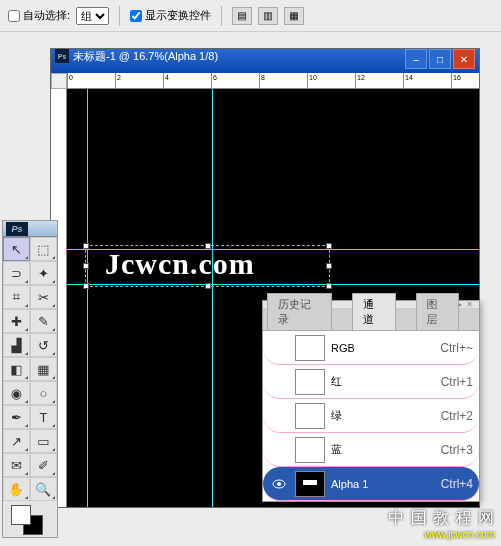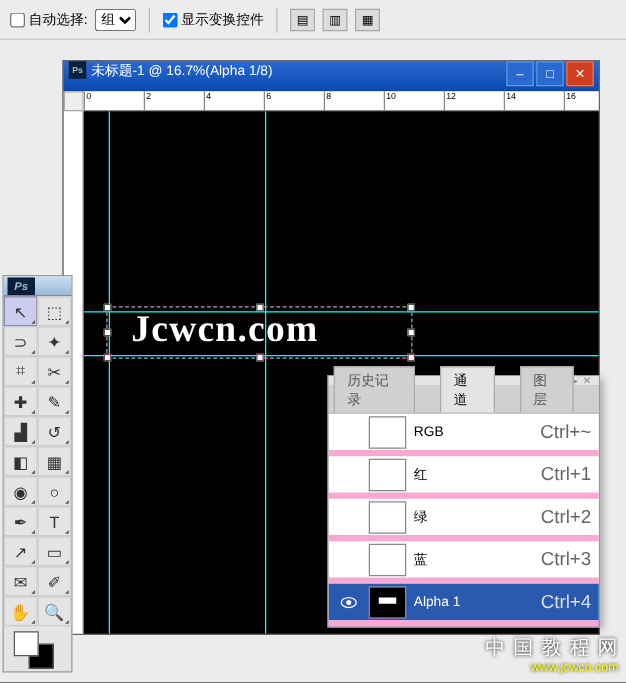--- a/index.html
+++ b/index.html
@@ -41,29 +41,29 @@
 .swatch-fg { width: 20px; height: 20px; background: #fff; border: 1px solid #555; position: absolute; left: 8px; top: 4px; }
 .swatch-bg { width: 20px; height: 20px; background: #000; border: 1px solid #555; position: absolute; left: 20px; top: 14px; }
 
 .channels-panel { position: absolute; left: 262px; top: 300px; width: 218px; background: #e4e4e4; border: 1px solid #999; box-shadow: 2px 2px 6px rgba(0,0,0,0.3); }
 .panel-drag { height: 8px; background: #e4e4e4; border-bottom: 1px solid #ccc; text-align: right; padding-right: 6px; font-size: 8px; color: #888; display: flex; justify-content: flex-end; align-items: center; gap: 4px; }
 .panel-drag span { cursor: pointer; }
 .panel-tabs { display: flex; background: #d0d0d0; border-bottom: 1px solid #aaa; height: 22px; align-items: flex-end; padding-left: 4px; font-size: 11px; }
 .panel-tab { padding: 3px 10px; background: #d0d0d0; border: 1px solid #aaa; border-bottom: none; cursor: pointer; margin-right: 20px; color: #555; }
 .panel-tab.active { background: #e4e4e4; color: #000; }
 .channel-list { background: #fff; }
-.channel-row { display: flex; align-items: center; height: 34px; border-bottom: 5px solid #f9a8d4; font-size: 11px; padding: 0 6px; cursor: pointer; }
+.channel-row { display: flex; align-items: center; height: 34px; border-bottom: 1px solid #f9a8d4; font-size: 11px; padding: 0 6px; cursor: pointer; border-radius: 17px; }
 .channel-row.selected { background: #2a5ab0; color: #fff; }
 .eye-col { width: 20px; display: flex; align-items: center; justify-content: center; }
 .eye-icon { width: 14px; height: 10px; }
 .thumb { width: 30px; height: 26px; border: 1px solid #888; background: #fff; margin: 0 6px; }
 .thumb.alpha { background: linear-gradient(90deg, #000 50%, #000 50%); position: relative; }
 .thumb.alpha::after { content: ""; position: absolute; left: 25%; top: 35%; width: 50%; height: 20%; background: #fff; }
 .ch-name { flex: 1; }
-.ch-shortcut { font-size: 15px; color: #666; }
+.ch-shortcut { font-size: 12px; color: #666; }
 .channel-row.selected .ch-shortcut { color: #dde; }
 
 .watermark { position: absolute; right: 6px; bottom: 6px; text-align: right; color: #fff; font-size: 12px; pointer-events: none; text-shadow: 0 0 3px #000; }
 .watermark .wm1 { font-size: 16px; letter-spacing: 1px; }
 .watermark .wm2 { font-size: 10px; color: #ff0; }
 </style>
 </head>
 <body>
 
 <div class="top-options">

